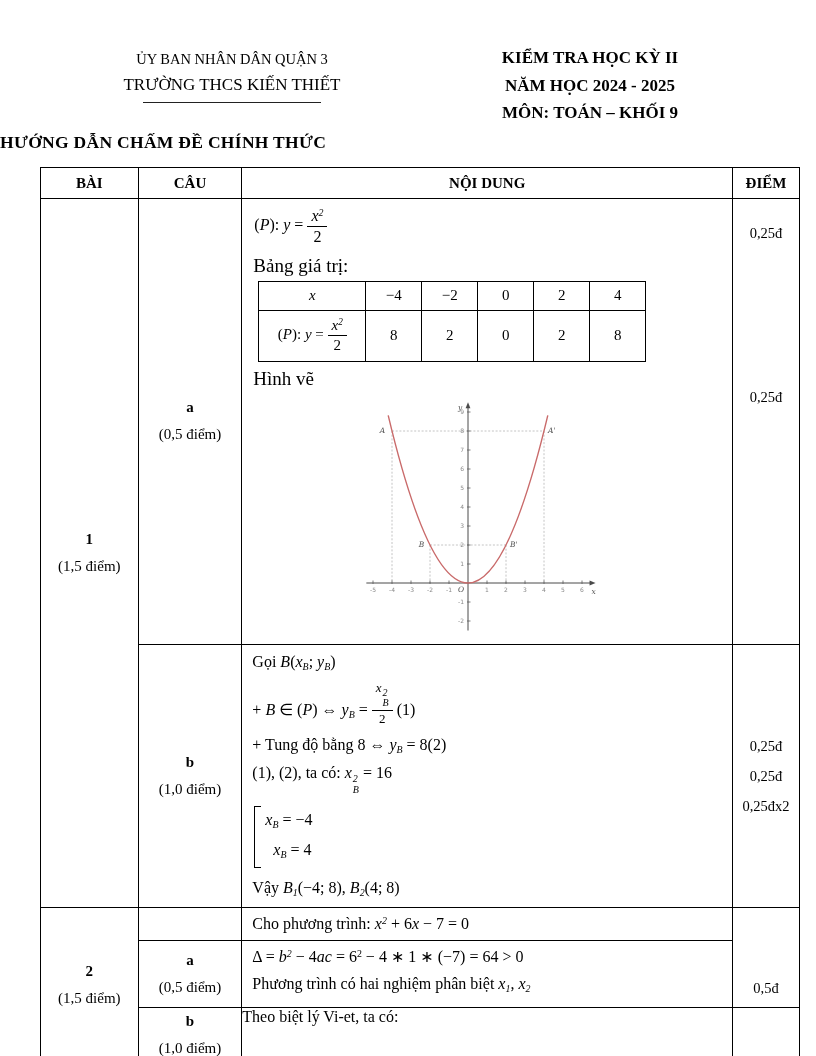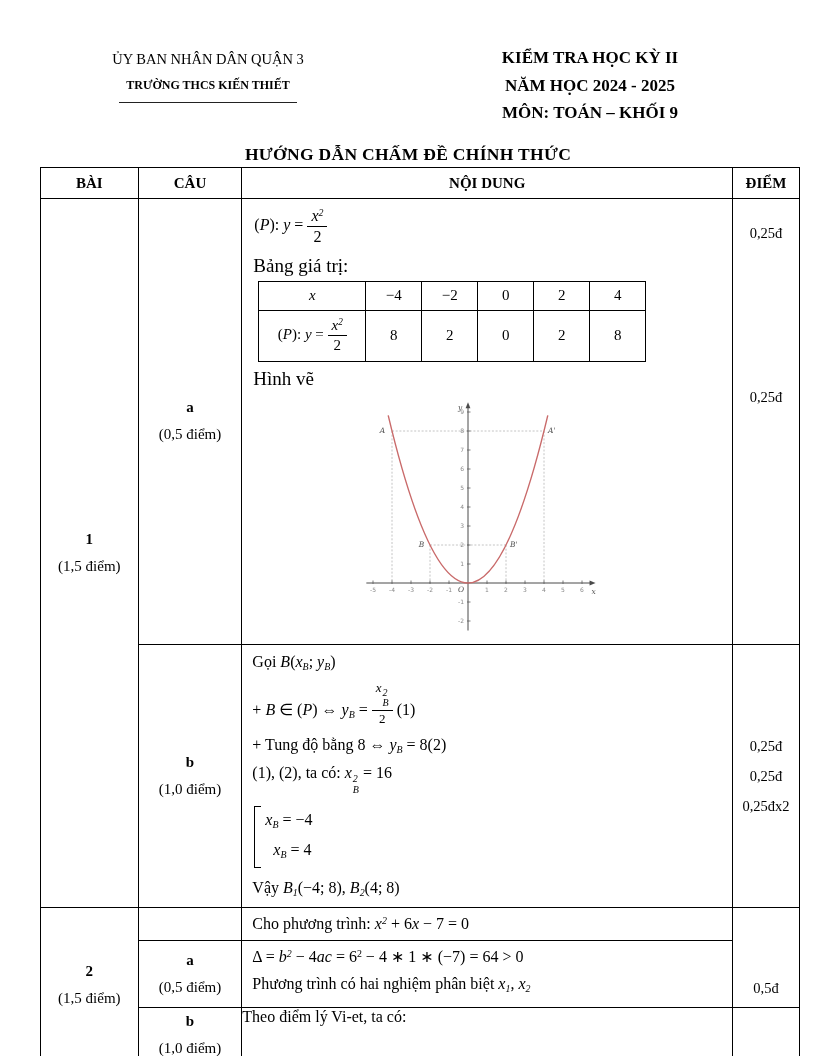--- a/index.html
+++ b/index.html
@@ -1,26 +1,26 @@
 <!DOCTYPE html>
 <html><head>
 <meta charset="utf-8">
 <style>
   html,body{margin:0;padding:0;background:#888;}
   .page{position:relative;width:816px;height:1056px;background:#fff;margin:0 auto;
         font-family:"Liberation Serif",serif;color:#000;overflow:hidden;}
   
-  .hdr-left{position:absolute;left:68px;top:46px;width:280px;text-align:center;line-height:26px;}
+  .hdr-left{position:absolute;left:92px;top:46px;width:280px;text-align:center;line-height:26px;}
   .hdr-left .l1{font-size:14.5px;}
-  .hdr-left .l2{font-size:12px;font-weight:bold;}
+  .hdr-left .l2{font-size:17px;font-weight:normal;}
   .hdr-left .rule{width:178px;border-top:1.5px solid #222;margin:4px auto 0;}
   .hdr-right{position:absolute;left:445px;top:44px;width:290px;text-align:center;
              font-weight:bold;font-size:17px;line-height:27.5px;}
-  .doc-title{position:absolute;left:0;top:132px;width:100%;text-align:center;
-             font-weight:bold;font-size:17.5px;letter-spacing:.3px;margin-top:12px;}
+  .doc-title{position:absolute;left:0;top:132px;width:100%;text-align:left;
+             font-weight:bold;font-size:17.5px;letter-spacing:.3px;}
   
   table.main{position:absolute;left:40px;top:167px;width:760px;border-collapse:collapse;
              font-size:15px;}
   table.main th,table.main td{border:1.5px solid #000;padding:0;}
   table.main th{font-size:15px;font-weight:bold;text-align:center;height:30px;}
   td.bai,td.cau{text-align:center;vertical-align:middle;line-height:27px;}
   .cell-label{font-weight:bold;}
   .cell-sub{font-weight:normal;}
   td.nd{vertical-align:top;text-align:left;}
   td.diem{vertical-align:middle;text-align:center;font-size:14.5px;}
@@ -275,19 +275,19 @@
         </div>
       </td>
     </tr>
 
     <tr>
       <td class="cau" style="height:53px">
         <div class="cell-label">b</div>
         <div class="cell-sub">(1,0 điểm)</div>
       </td>
       <td class="nd nd2b">
-        <span class="mathline"><span>Theo điểm lý Vi-et, ta có:</span></span>
+        <span class="mathline"><span>Theo biệt lý Vi-et, ta có:</span></span>
       </td>
       <td class="diem"></td>
     </tr>
   </tbody>
     </table>
 </div>
 
 </body></html>

